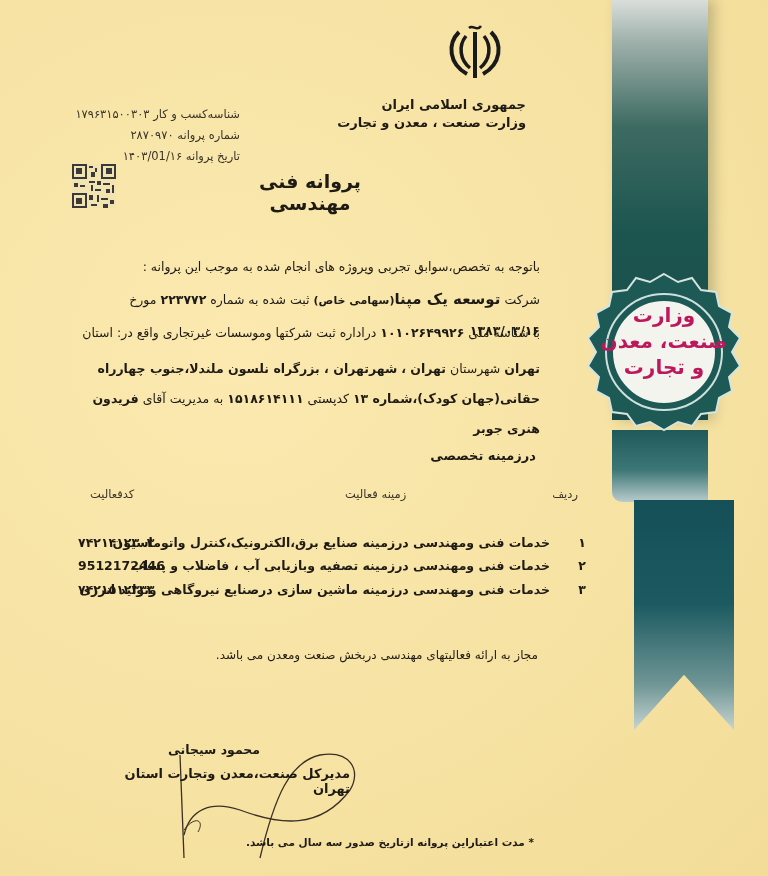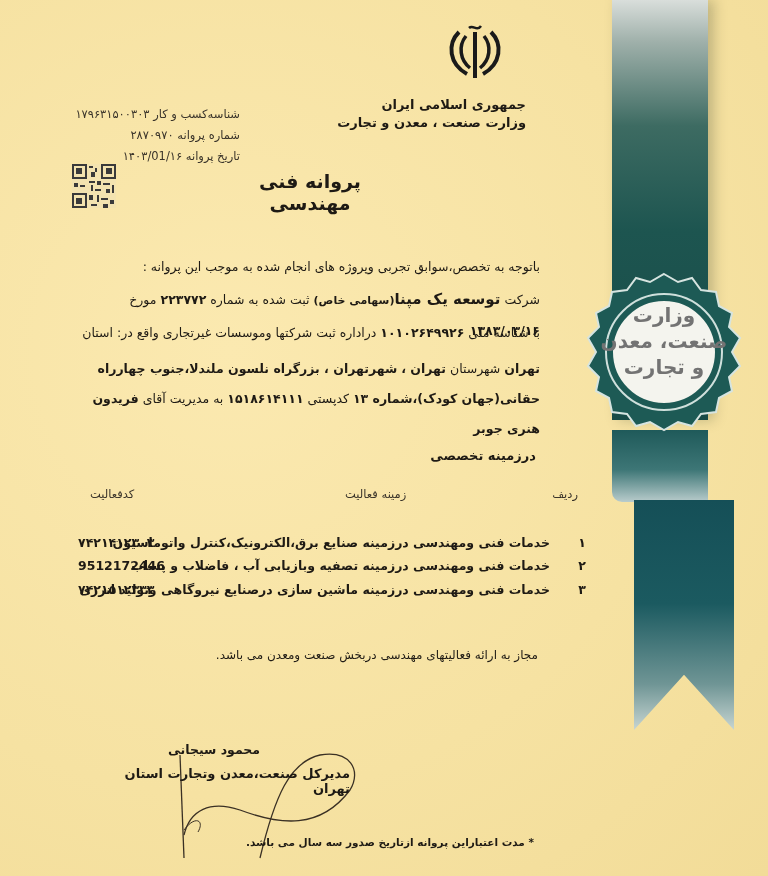--- a/index.html
+++ b/index.html
@@ -27,21 +27,21 @@
     left:634px; top:500px; width:100px; height:230px;
     background:linear-gradient(to bottom, #154f57 0%, #1b5a60 45%, #6f9595 80%, #c7d5d2 100%);
     clip-path: polygon(0 0, 100% 0, 100% 100%, 50% 76%, 0 100%);
     box-shadow: 6px 0 12px rgba(40,50,30,0.25);
   }
   .seal {
     left:570px; top:272px; width:188px; height:160px;
   }
   .seal-text {
     left:600px; top:302px; width:128px; height:100px;
-    text-align:center; font-weight:bold; font-size:20px; line-height:26px; color:#737373;
+    text-align:center; font-weight:bold; font-size:20px; line-height:26px; color:#be185d;
   }
 
   
   .emblem { left:445px; top:20px; width:60px; height:60px; }
 
   .header-right {
     right:242px; top:96px; text-align:right; font-weight:bold; font-size:13px; line-height:18px;
   }
   .header-left {
     left:40px; top:80px; width:200px; text-align:right; font-size:11.5px; line-height:21px; color:#3a342a;margin-top:24px;

